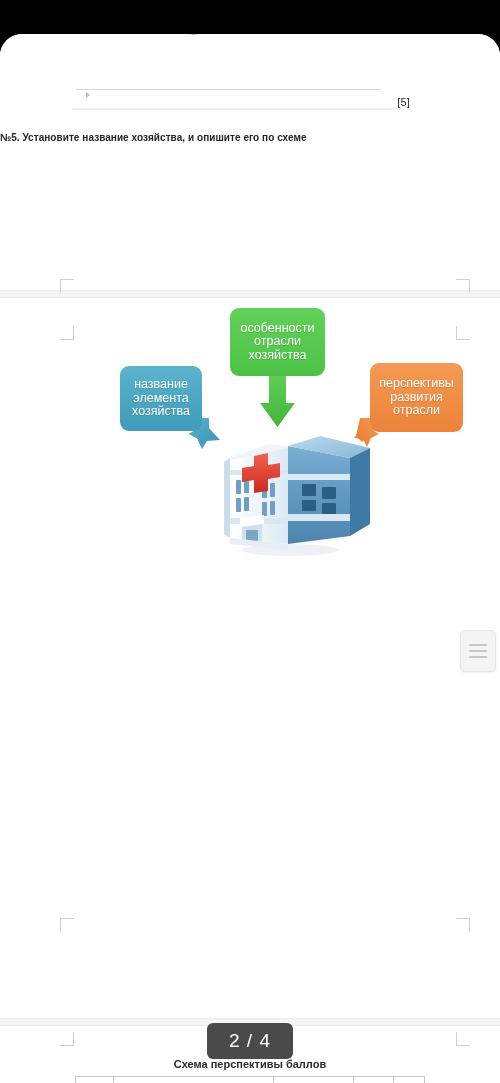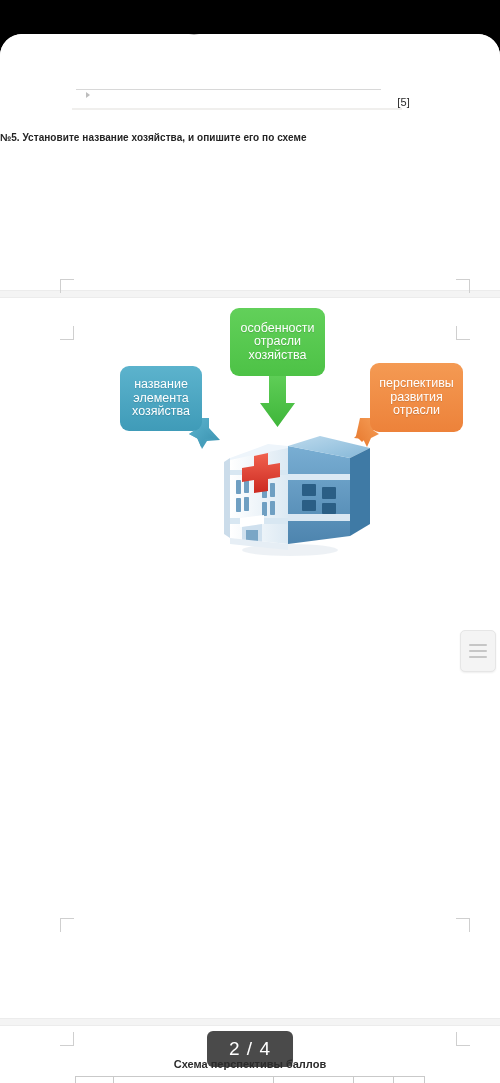--- a/index.html
+++ b/index.html
@@ -188,21 +188,20 @@
     left: 50%;
     transform: translateX(-50%);
     top: 1023px;
     background: #4a4a4a;
     color: #ffffff;
     border-radius: 6px;
     padding: 7px 22px;
     font-size: 19px;
     letter-spacing: 1px;
     z-index: 20;
-    margin-top: 8px;
   }
   .scheme-caption {
     position: absolute;
     left: 0;
     right: 0;
     top: 1058px;
     text-align: center;
     font-size: 11px;
     font-weight: bold;
     color: #2b2b2b;

